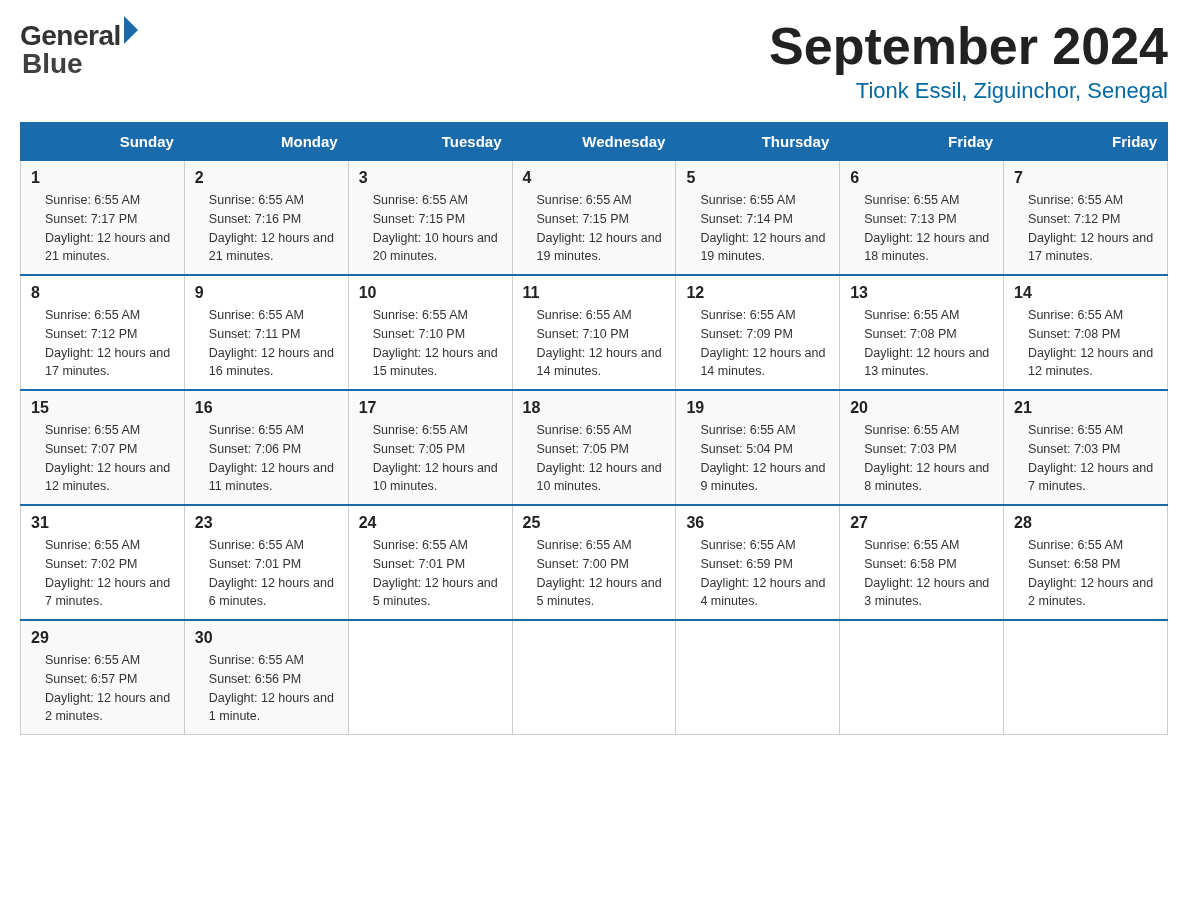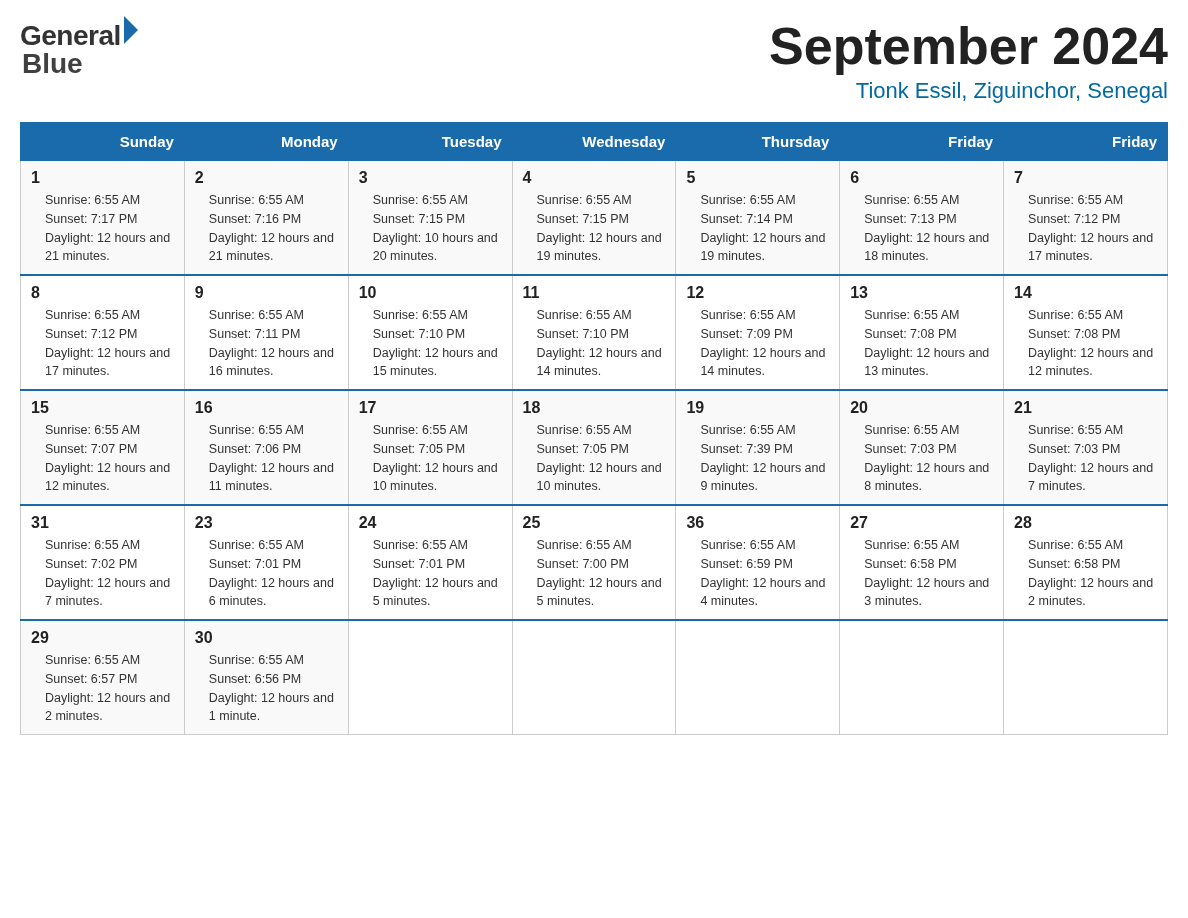--- a/index.html
+++ b/index.html
@@ -286,21 +286,21 @@
           <div class="day-info">
             <div>Sunrise: 6:55 AM</div>
             <div>Sunset: 7:05 PM</div>
             <div>Daylight: 12 hours and 10 minutes.</div>
           </div>
         </td>
         <td>
           <span class="day-number">19</span>
           <div class="day-info">
             <div>Sunrise: 6:55 AM</div>
-            <div>Sunset: 7:39 PM</div>
+            <div>Sunset: 5:04 PM</div>
             <div>Daylight: 12 hours and 9 minutes.</div>
           </div>
         </td>
         <td>
           <span class="day-number">20</span>
           <div class="day-info">
             <div>Sunrise: 6:55 AM</div>
             <div>Sunset: 7:03 PM</div>
             <div>Daylight: 12 hours and 8 minutes.</div>
           </div>

